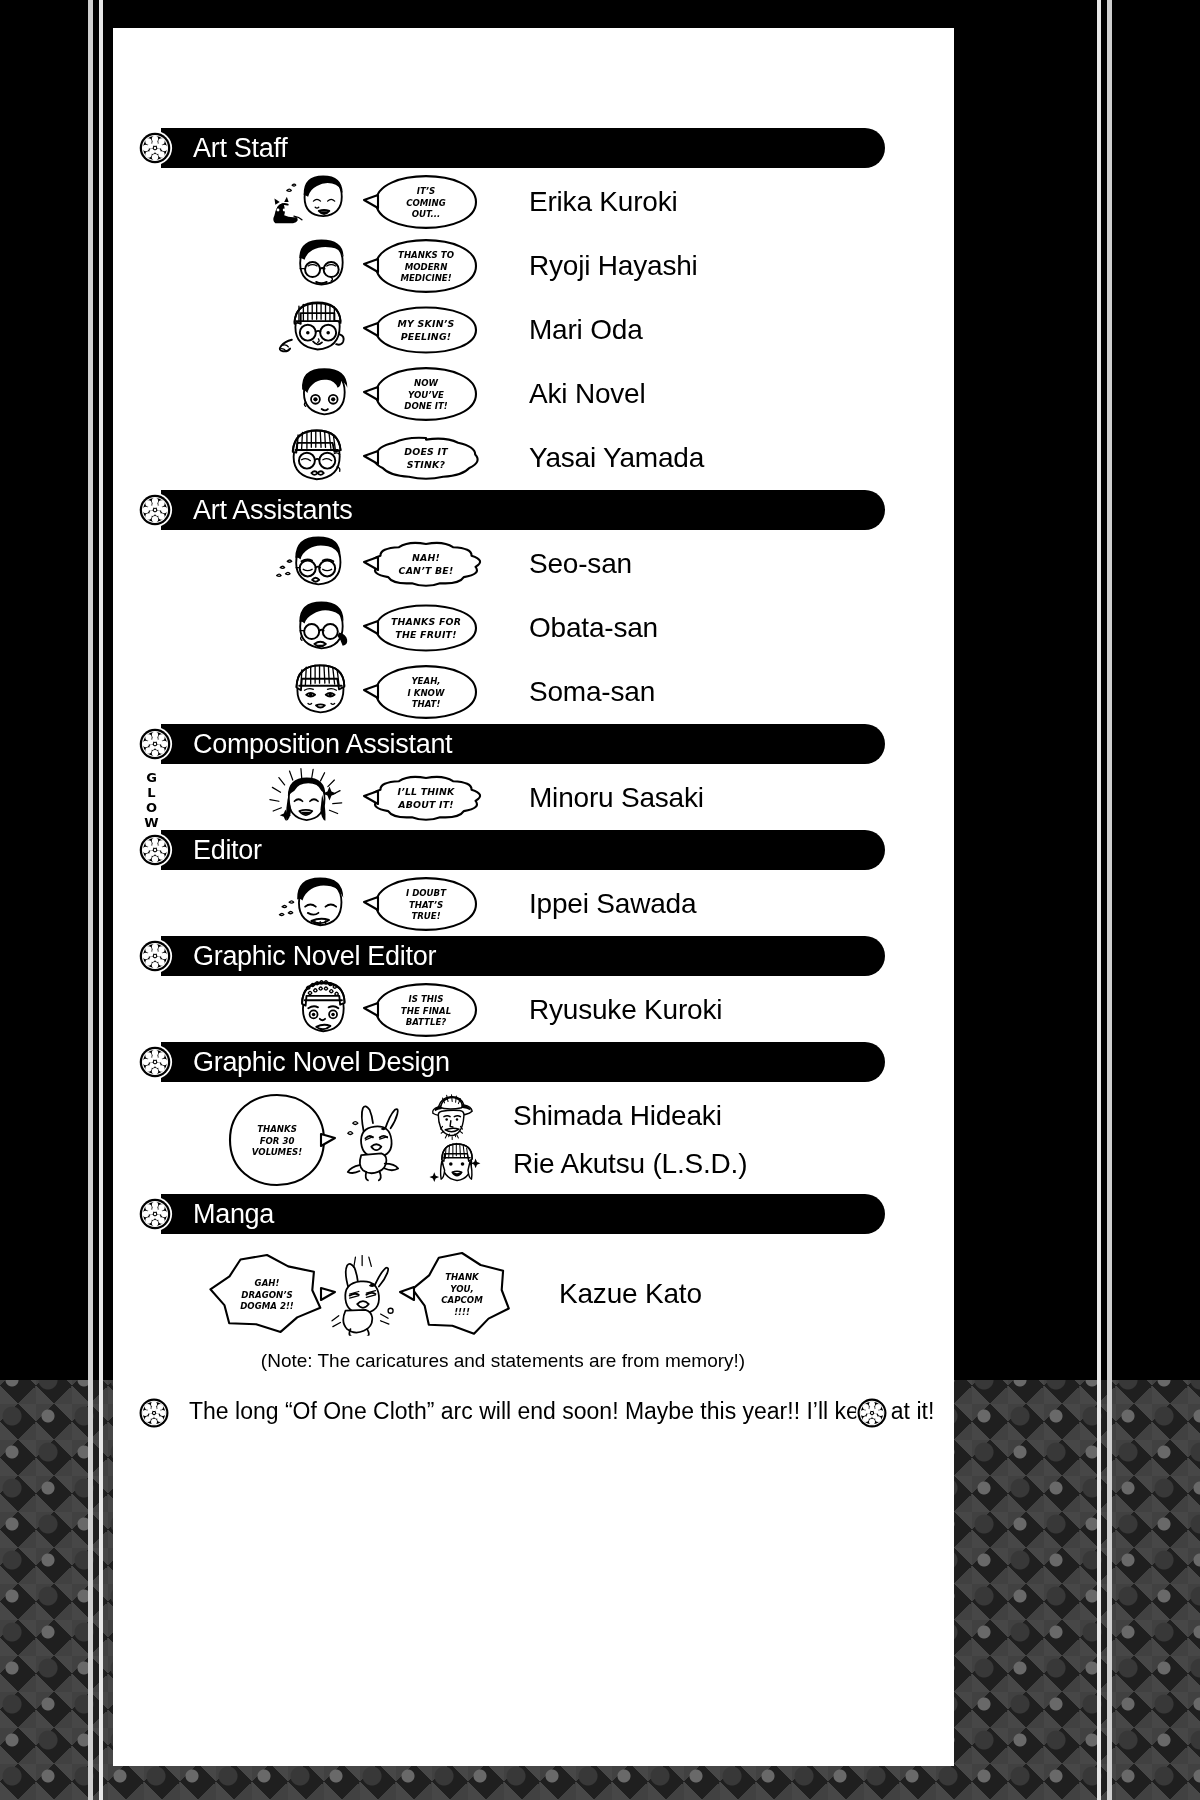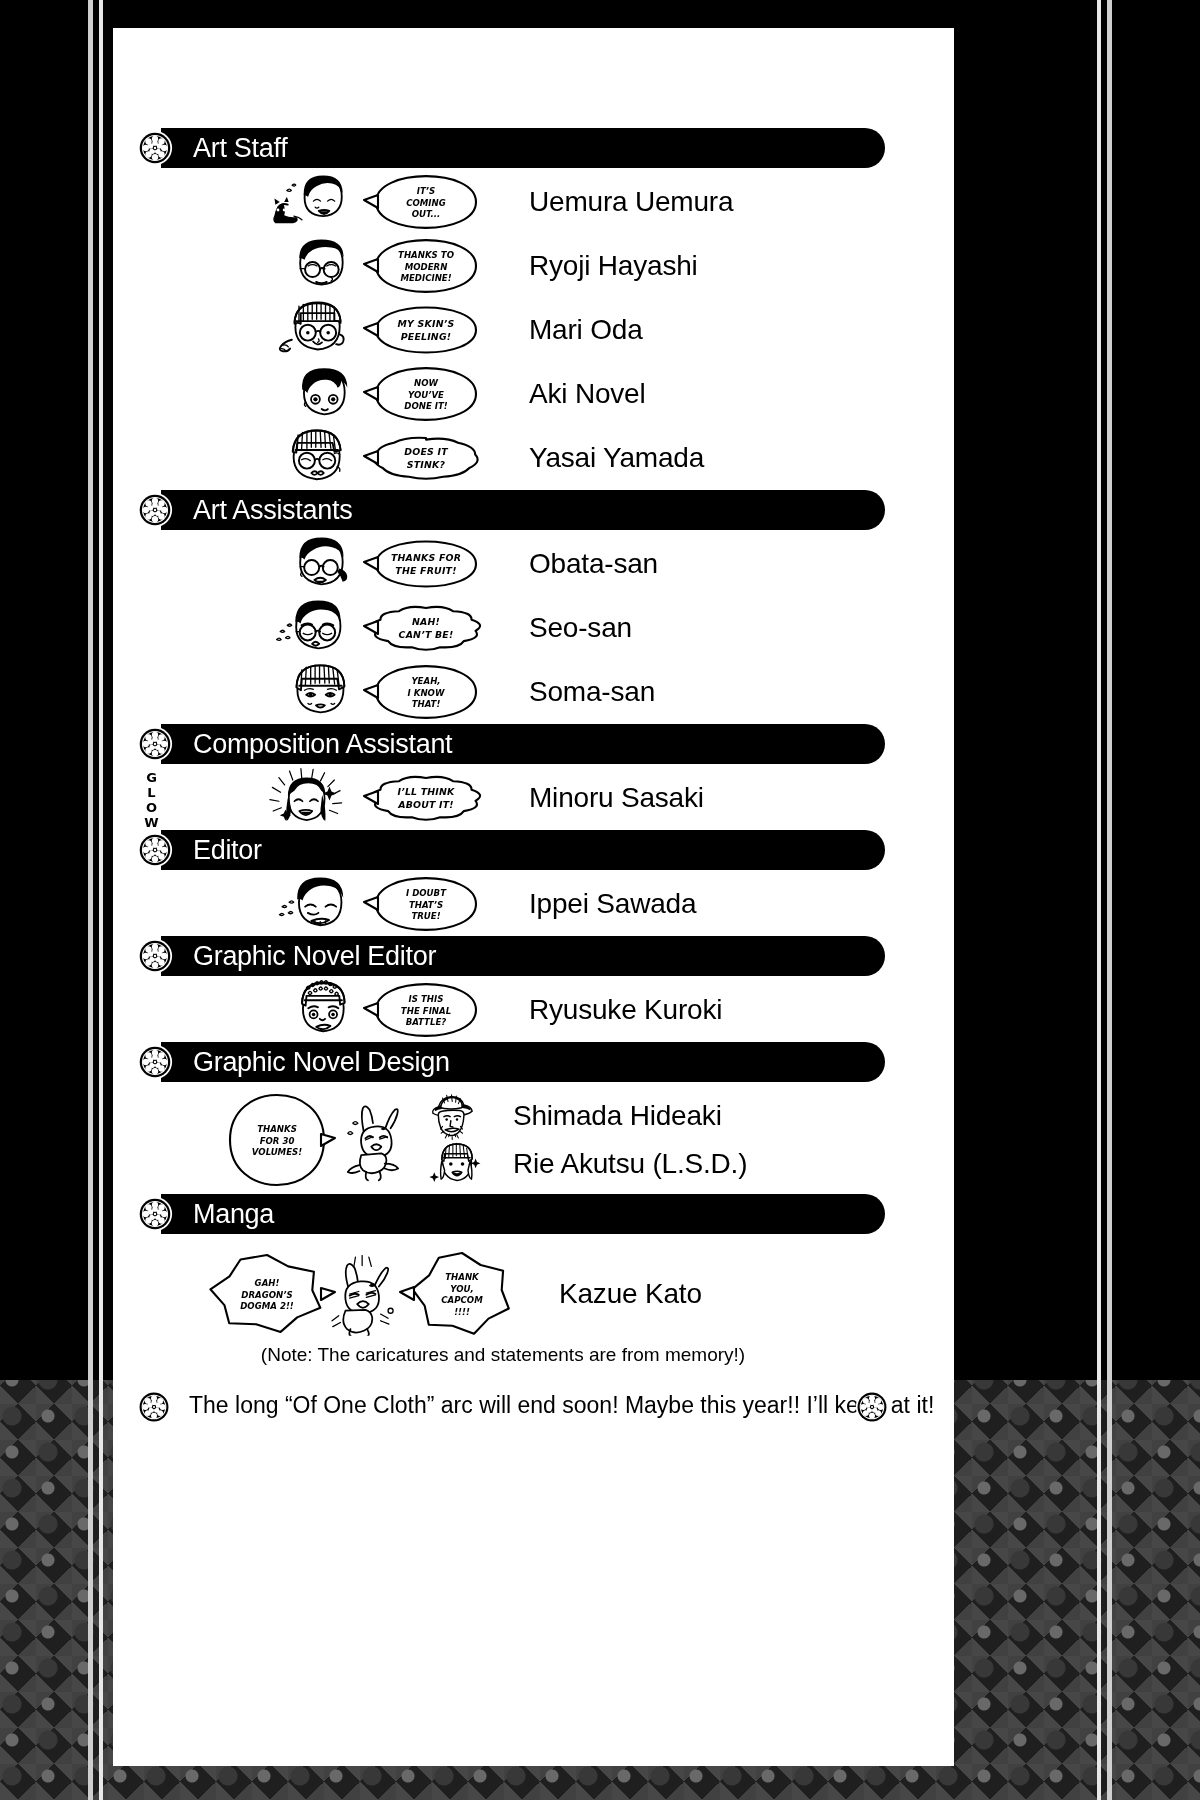--- a/index.html
+++ b/index.html
@@ -59,21 +59,21 @@
   .lnt{fill:none;stroke:#000;stroke-width:1.5;stroke-linecap:round;stroke-linejoin:round;}
   .fillblk{fill:#000;}
   .fillw{fill:#fff;stroke:#000;stroke-width:2.1;stroke-linejoin:round;}
   .btxt{font-family:"DejaVu Sans", sans-serif;font-size:9.4px;font-style:italic;
         font-weight:700;text-anchor:middle;fill:#000;letter-spacing:.2px;}
   .btxt8{font-family:"DejaVu Sans", sans-serif;font-size:8.6px;font-style:italic;
         font-weight:700;text-anchor:middle;fill:#000;}
 
   
   .foot{text-align:right;font-size:19px;color:#000;padding-right:60px;margin-top:2px;}
-  .foot2{text-align:center;font-size:19px;color:#000;margin-top:2px;padding-right:20px;}
+  .foot2{text-align:center;font-size:19px;color:#000;margin-top:8px;padding-right:20px;}
   .closing{position:relative;margin-top:22px;height:40px;}
   .closetxt{position:absolute;left:56px;top:4px;font-size:23px;white-space:nowrap;color:#000;}
   .rosette-sm{position:absolute;width:34px;height:34px;top:2px;}
 </style>
 </head>
 <body>
 
 <div id="bg">
   <div id="damask"></div>
   <div id="blackband2"></div>
@@ -100,21 +100,21 @@
         </div>
         <div class="bb" style="flex: 0 0 140px; display: flex; align-items: center; margin-left: -6px;">
           <svg width="118" height="58" viewBox="0 0 118 58">
             <path class="fillw" d="M9 29 C9 -5.5 109 -5.5 109 29 C109 63.5 9 63.5 9 29Z"></path>
             <path class="fillw" d="M11 22 l-14 5 l14 8 z"></path>
             <text class="btxt8" x="59" y="21">IT’S</text>
             <text class="btxt8" x="59" y="32.5">COMING</text>
             <text class="btxt8" x="59" y="44">OUT...</text>
           </svg>
         </div>
-        <div class="nm">Uemura Uemura</div>
+        <div class="nm">Erika Kuroki</div>
       </div>
       <div class="row">
         <div class="art">
           <svg width="112" height="62" viewBox="0 0 110 70">
             <use href="#face-man-glasses"></use>
           </svg>
         </div>
         <div class="bb" style="flex: 0 0 140px; display: flex; align-items: center; margin-left: -6px;">
           <svg width="118" height="58" viewBox="0 0 118 58">
             <path class="fillw" d="M9 29 C9 -5.5 109 -5.5 109 29 C109 63.5 9 63.5 9 29Z"></path>
@@ -177,49 +177,49 @@
       </div>
       <div class="sec">
         <div class="secbar"></div>
         <svg class="rosette" viewBox="0 0 40 40">
           <use href="#sym-rosette"></use>
         </svg>
         <div class="sectitle">Art Assistants</div>
       </div>
       <div class="row">
         <div class="art">
+          <svg width="120" height="62" viewBox="0 0 110 70">
+            <use href="#face-man-round-glasses-sweat"></use>
+          </svg>
+        </div>
+        <div class="bb" style="flex: 0 0 140px; display: flex; align-items: center; margin-left: -6px;">
+          <svg width="118" height="52" viewBox="0 0 118 52">
+            <path class="fillw" d="M59.0 6.0 Q76.2 2.6 86.0 9.2 Q105.1 10.0 104.5 17.7 Q119.4 22.5 108.5 28.8 Q114.5 36.1 96.8 39.1 Q92.0 46.5 73.1 45.2 Q59.0 50.4 44.9 45.2 Q26.0 46.5 21.2 39.1 Q3.5 36.1 9.5 28.8 Q-1.4 22.5 13.5 17.7 Q12.9 10.0 32.0 9.2 Q41.8 2.6 59.0 6.0Z"></path>
+            <path class="fillw" d="M11 19 l-14 5 l14 8 z"></path>
+            <text class="btxt" x="59" y="23">NAH!</text>
+            <text class="btxt" x="59" y="36">CAN’T BE!</text>
+          </svg>
+        </div>
+        <div class="nm">Seo-san</div>
+      </div>
+      <div class="row">
+        <div class="art">
           <svg width="112" height="62" viewBox="0 0 110 70">
             <use href="#face-woman-ponytail-glasses"></use>
           </svg>
         </div>
         <div class="bb" style="flex: 0 0 140px; display: flex; align-items: center; margin-left: -6px;">
           <svg width="118" height="52" viewBox="0 0 118 52">
             <path class="fillw" d="M9 26 C9 -4 109 -4 109 26 C109 56 9 56 9 26Z"></path>
             <path class="fillw" d="M11 19 l-14 5 l14 8 z"></path>
             <text class="btxt" x="59" y="23">THANKS FOR</text>
             <text class="btxt" x="59" y="36">THE FRUIT!</text>
           </svg>
         </div>
         <div class="nm">Obata-san</div>
-      </div>
-      <div class="row">
-        <div class="art">
-          <svg width="120" height="62" viewBox="0 0 110 70">
-            <use href="#face-man-round-glasses-sweat"></use>
-          </svg>
-        </div>
-        <div class="bb" style="flex: 0 0 140px; display: flex; align-items: center; margin-left: -6px;">
-          <svg width="118" height="52" viewBox="0 0 118 52">
-            <path class="fillw" d="M59.0 6.0 Q76.2 2.6 86.0 9.2 Q105.1 10.0 104.5 17.7 Q119.4 22.5 108.5 28.8 Q114.5 36.1 96.8 39.1 Q92.0 46.5 73.1 45.2 Q59.0 50.4 44.9 45.2 Q26.0 46.5 21.2 39.1 Q3.5 36.1 9.5 28.8 Q-1.4 22.5 13.5 17.7 Q12.9 10.0 32.0 9.2 Q41.8 2.6 59.0 6.0Z"></path>
-            <path class="fillw" d="M11 19 l-14 5 l14 8 z"></path>
-            <text class="btxt" x="59" y="23">NAH!</text>
-            <text class="btxt" x="59" y="36">CAN’T BE!</text>
-          </svg>
-        </div>
-        <div class="nm">Seo-san</div>
       </div>
       <div class="row">
         <div class="art">
           <svg width="114" height="62" viewBox="0 0 110 70">
             <use href="#face-girl-bangs"></use>
           </svg>
         </div>
         <div class="bb" style="flex: 0 0 140px; display: flex; align-items: center; margin-left: -6px;">
           <svg width="118" height="58" viewBox="0 0 118 58">
             <path class="fillw" d="M9 29 C9 -5.5 109 -5.5 109 29 C109 63.5 9 63.5 9 29Z"></path>

